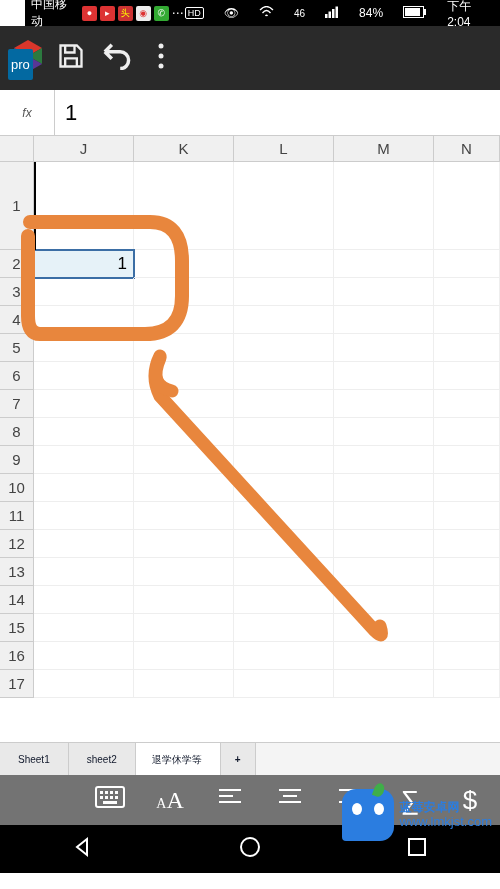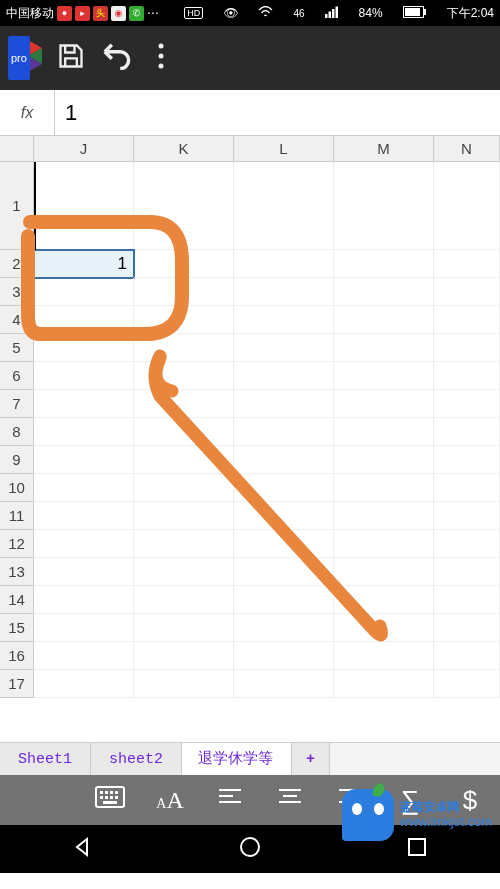--- a/index.html
+++ b/index.html
@@ -1,43 +1,43 @@
 <!DOCTYPE html>
 <html><head>
 <meta charset="utf-8">
 <style>
   * { box-sizing: border-box; margin: 0; padding: 0; }
   html, body { width: 500px; height: 889px; font-family: Arial, sans-serif; overflow: hidden; background: #fff; }
-  .status-bar { height: 26px; background: #000; color: #fff; display: flex; align-items: center; padding: 0 6px; font-size: 12px; justify-content: space-between; }
+  .status-bar { height: 26px; background: #000; color: #fff; display: flex; align-items: center; padding: 0 6px; font-size: 12px; justify-content: space-between; margin-left: 25px; }
   .status-left { display: flex; align-items: center; gap: 3px; }
   .status-right { display: flex; align-items: center; gap: 20px; }
   .dots { letter-spacing: 1px; }
   .app-bar { height: 64px; background: #2a2a2a; display: flex; align-items: center; padding: 0 8px; color: #fff; }
   .logo { width: 40px; height: 40px; position: relative; }
   .app-title { flex: 1; font-size: 22px; margin-left: 8px; display:flex; align-items:center; }
   .dropdown-caret { margin-left: 30px; font-size: 10px; opacity: .8;}
   .app-action { width: 45px; text-align: center; }
   .app-action svg { fill: #eee; }
   .formula-bar { height: 46px; display: flex; align-items: center; border-bottom: 1px solid #ccc; }
-  .fx { width: 55px; text-align: center; font-style: italic; font-size: 16px; color: #555; border-right: 1px solid #ccc; height:100%; display:flex; align-items:center; justify-content:center;}
+  .fx { width: 55px; text-align: center; font-style: italic; font-size: 12px; color: #555; border-right: 1px solid #ccc; height:100%; display:flex; align-items:center; justify-content:center;}
   .formula-input { flex: 1; height: 100%; border: none; font-size: 22px; padding: 0 10px; outline: none; }
   .grid { position: relative; height: 606px; overflow: hidden; background:#fff;}
   .col-headers { display: flex; height: 26px; background: #f0f0f0; }
   .corner { width: 34px; border-right: 1px solid #ccc; border-bottom: 1px solid #ccc; background:#f0f0f0;}
   .col-h { width: 100px; text-align: center; border-right: 1px solid #ccc; border-bottom: 1px solid #ccc; font-size: 15px; color:#444; line-height:26px;}
   .row { display: flex; height: 28px; }
   .row-h { width: 34px; text-align: center; border-right: 1px solid #ccc; border-bottom: 1px solid #ccc; font-size: 15px; background:#f0f0f0; color:#444; line-height:28px;}
   .cell { width: 100px; border-right: 1px solid #eee; border-bottom: 1px solid #eee; font-size: 17px; text-align: right; padding-right: 6px; line-height:28px;}
   .row.tall { height: 88px; }
   .row.tall .row-h, .row.tall .cell { line-height: 88px; }
   .cell.selected { background: #e6f2f8; outline: 2px solid #3b6ea5; outline-offset:-1px;}
   .cursor-line { position:absolute; left:34px; top:26px; width:2px; height:88px; background:#000;}
   .annot { position: absolute; pointer-events: none; }
   .sheet-tabs { height: 33px; display: flex; background: #f4f4f4; border-top: 1px solid #ccc; }
-  .tab { padding: 0 18px; font-size: 15px; line-height: 33px; border-right: 1px solid #ccc; color:#6d28d9; background:#e9e9e9;font-family:Liberation Mono, monospace;}
+  .tab { padding: 0 18px; font-size: 10px; line-height: 33px; border-right: 1px solid #ccc; color:#0f172a; background:#e9e9e9;}
   .tab.active { background: #fff; font-weight: 500; padding-left: 16px; }
   .tab.add { padding: 0 14px; font-weight: bold; }
   .toolbar { height: 50px; background: #737373; display: flex; align-items: center; justify-content: flex-end; }
   .toolbar svg { fill: #fff; }
   .tool-btn { width: 60px; text-align:center; color:#fff; font-size:22px;}
   .nav-bar { height: 48px; background: #000; display: flex; align-items: center; justify-content: space-around; }
   .nav-bar svg { stroke: #fff; fill: none; stroke-width: 2; }
   .watermark { position: absolute; right: 8px; bottom: 48px; display: flex; align-items: center; gap: 6px; }
   .wm-badge { width: 52px; height: 52px; background: #2b7de0; border-radius: 14px 14px 14px 4px; position:relative;}
   .wm-eyes { position:absolute; top:14px; left:10px; width:32px; display:flex; justify-content:space-between;}
@@ -91,21 +91,21 @@
 
 <div class="app-bar">
   <div class="logo">
     <svg width="40" height="40" viewBox="0 0 40 40">
       <polygon points="20,2 34,10 34,26 20,34 6,26 6,10" fill="none"></polygon>
       <polygon points="20,2 34,10 20,18 6,10" fill="#d9362b"></polygon>
       <polygon points="34,10 34,26 20,18" fill="#2c7a3f"></polygon>
       <polygon points="6,10 6,26 20,18" fill="#2c5aa0"></polygon>
       <polygon points="20,34 34,26 20,18 6,26" fill="#5a3696"></polygon>
     </svg>
-    <span style="position:absolute;left:0;bottom:-2px;background:#1d4ed8;color:#fff;font-size:11px;padding:16px 3px;border-radius:2px">pro</span>
+    <span style="position:absolute;left:0;bottom:-2px;background:#0369a1;color:#fff;font-size:13px;padding:8px 3px;border-radius:2px">pro</span>
   </div>
   <div class="app-action">
     <svg width="28" height="28" viewBox="0 0 24 24">
         <path d="M3 3h14l4 4v14H3z M7 3v6h8V3 M7 21v-7h10v7" fill="none" stroke="#eee" stroke-width="2"></path>
       </svg>
   </div>
   <div class="app-action">
     <svg width="34" height="28" viewBox="0 0 24 20">
         <path d="M4 10 L9 5 M4 10 L9 15 M4 10 H15 A6 6 0 0 1 15 22" fill="none" stroke="#eee" stroke-width="2.5" transform="translate(0,-3)"></path>
       </svg>

